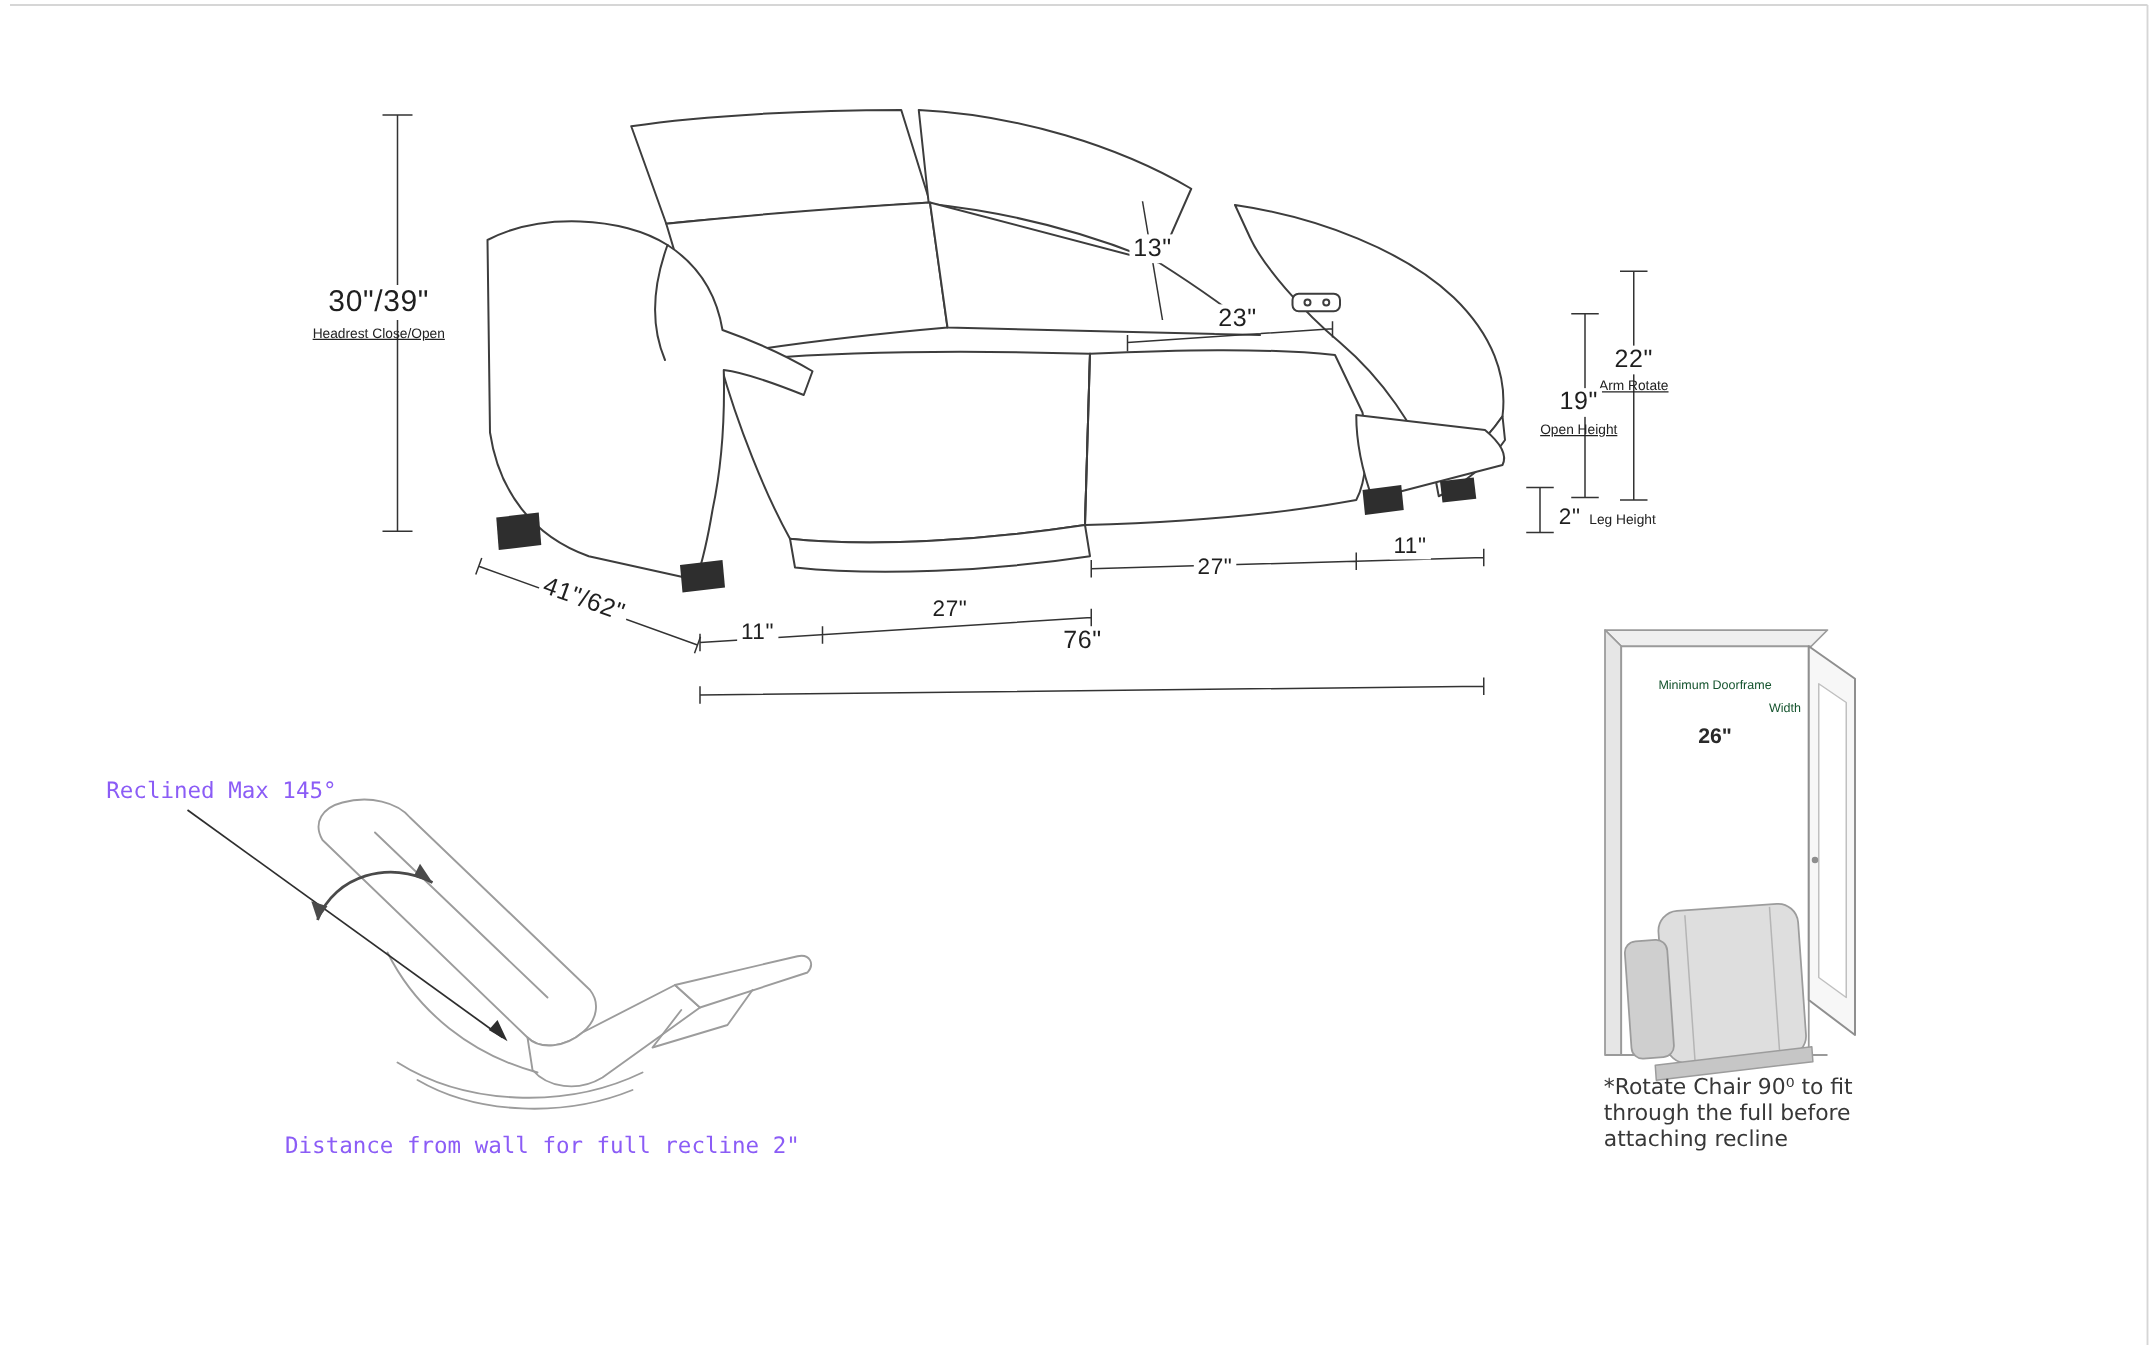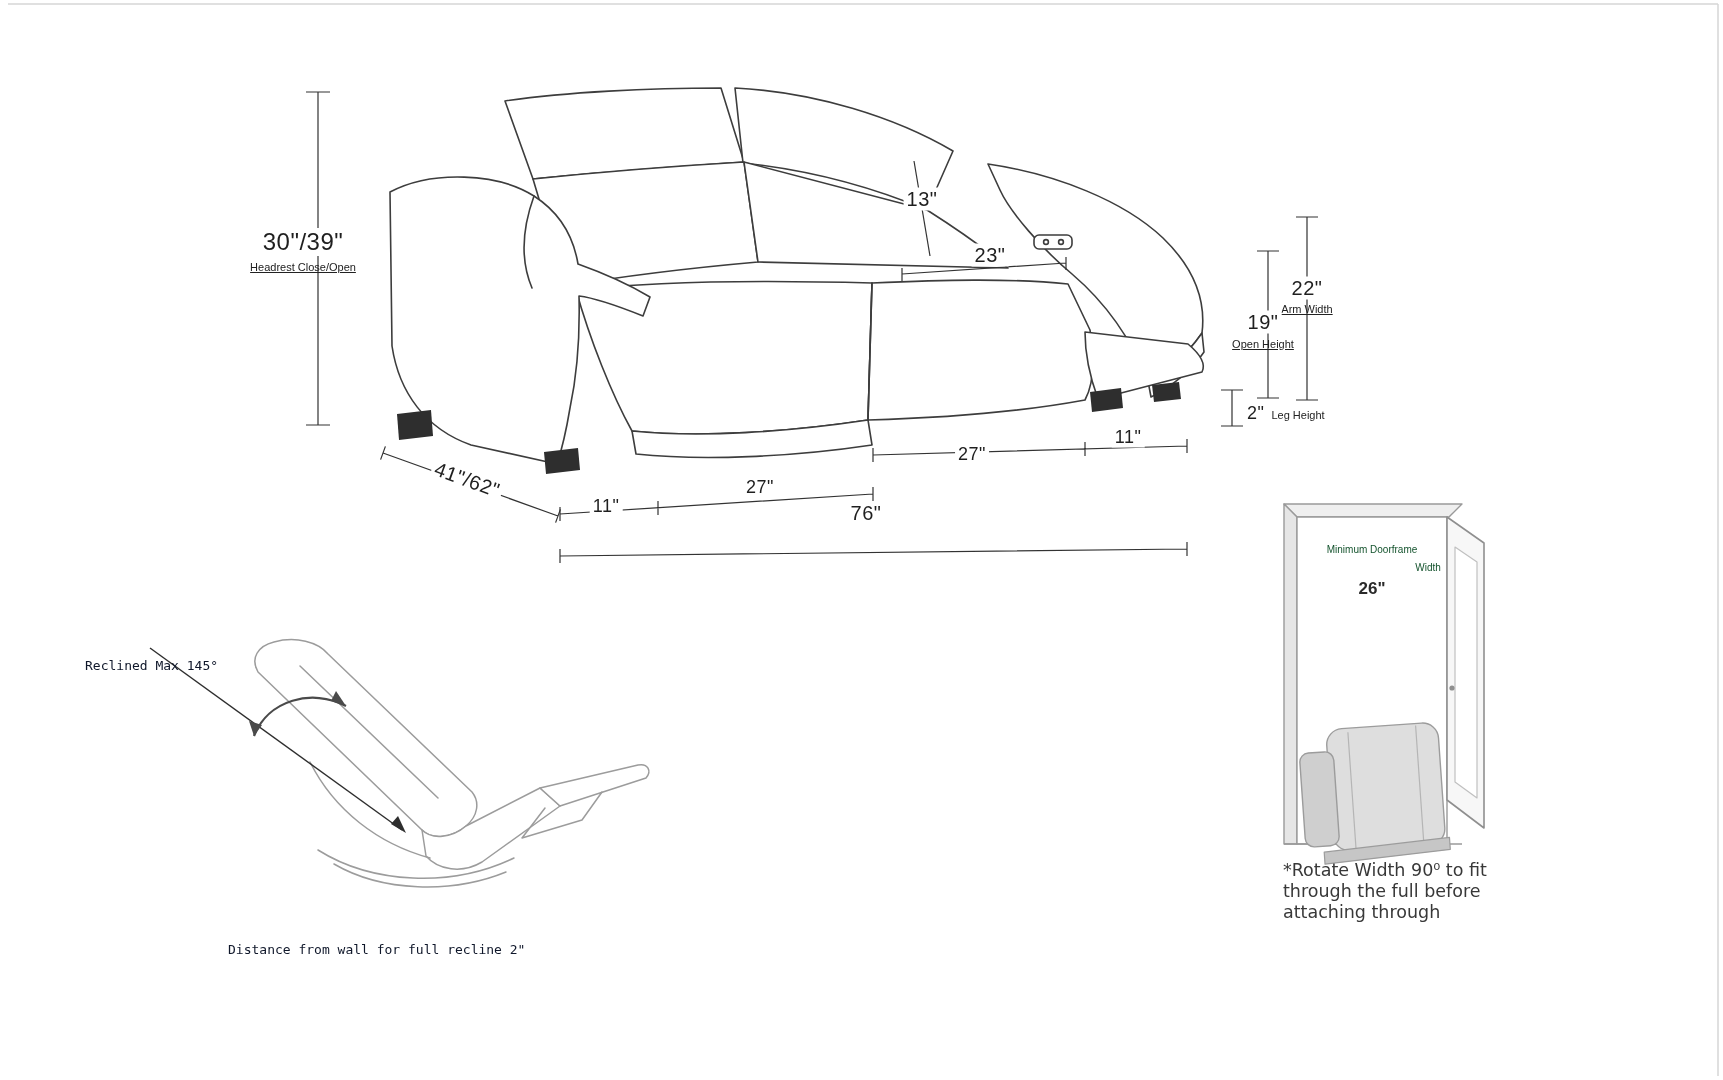--- a/index.html
+++ b/index.html
@@ -9,22 +9,22 @@
   .label{position:absolute;transform:translate(-50%,-50%);white-space:nowrap;color:#1f1f1f;}
   .rot{transform:translate(-50%,-50%) rotate(20deg);}
   .bg{background:#ffffff;padding:0 3px;}
   .n24{font-size:24px;letter-spacing:.5px;}
   .n20{font-size:20px;letter-spacing:.5px;}
   .n18{font-size:18px;letter-spacing:.5px;}
   .cap{font-size:11px;color:#222;text-decoration:underline;}
   .row{position:absolute;display:flex;align-items:baseline;gap:7px;white-space:nowrap;}
   .row .n18{font-size:18px;}
   .cap-inline{font-size:11px;color:#222;text-align:center;}
-  .mono{position:absolute;font-family:"DejaVu Sans Mono",monospace;font-size:13px;
-        color:#0f172a;white-space:nowrap;margin-top:36px;}
+  .mono{position:absolute;font-family:"DejaVu Sans Mono",monospace;font-size:18px;
+        color:#8b5cf6;white-space:nowrap;}
   .door-t{font-size:10px;color:#14532d;}
   .door-w{font-size:17px;font-weight:bold;color:#2a2a2a;}
   .note{position:absolute;font-family:"DejaVu Sans",sans-serif;font-size:17.5px;
         line-height:21px;color:#383838;white-space:nowrap;}
 </style>
 </head>
 <body>
 
 <div class="page">
 
@@ -108,21 +108,21 @@
     </g>
   </svg>
 
   <div class="label n24 bg" style="left:303px;top:242px">30"/39"</div>
   <div class="label cap" style="left:303px;top:267px">Headrest Close/Open</div>
 
   <div class="label n20 bg" style="left:922px;top:199px">13"</div>
   <div class="label n20 bg" style="left:990px;top:255px">23"</div>
 
   <div class="label n20 bg" style="left:1307px;top:288px">22"</div>
-  <div class="label cap" style="left:1307px;top:309px">Arm Width</div>
+  <div class="label cap" style="left:1307px;top:309px">Arm Rotate</div>
   <div class="label n20 bg" style="left:1263px;top:322px">19"</div>
   <div class="label cap" style="left:1263px;top:344px">Open Height</div>
 
   <div class="row" style="left:1247px;top:403px">
     <span class="n18">2"</span>
     <span class="cap-inline">Leg Height</span>
   </div>
 
   <div class="label n20 bg rot" style="left:467px;top:480px">41"/62"</div>
 
@@ -133,18 +133,18 @@
   <div class="label n20 bg" style="left:866px;top:513px">76"</div>
 
   <div class="mono" style="left:85px;top:622px">Reclined Max 145°</div>
   <div class="mono" style="left:228px;top:906px">Distance from wall for full recline 2"</div>
 
   <div class="label door-t" style="left:1372px;top:549px">Minimum Doorframe</div>
   <div class="label door-t" style="left:1428px;top:567px">Width</div>
   <div class="label door-w" style="left:1372px;top:589px">26"</div>
 
   <div class="note" style="left:1283px;top:860px">
-    <div>*Rotate Width 90⁰ to fit</div>
+    <div>*Rotate Chair 90⁰ to fit</div>
     <div>through the full before</div>
-    <div>attaching through</div>
+    <div>attaching recline</div>
   </div>
 
 </div>
 
 </body></html>

